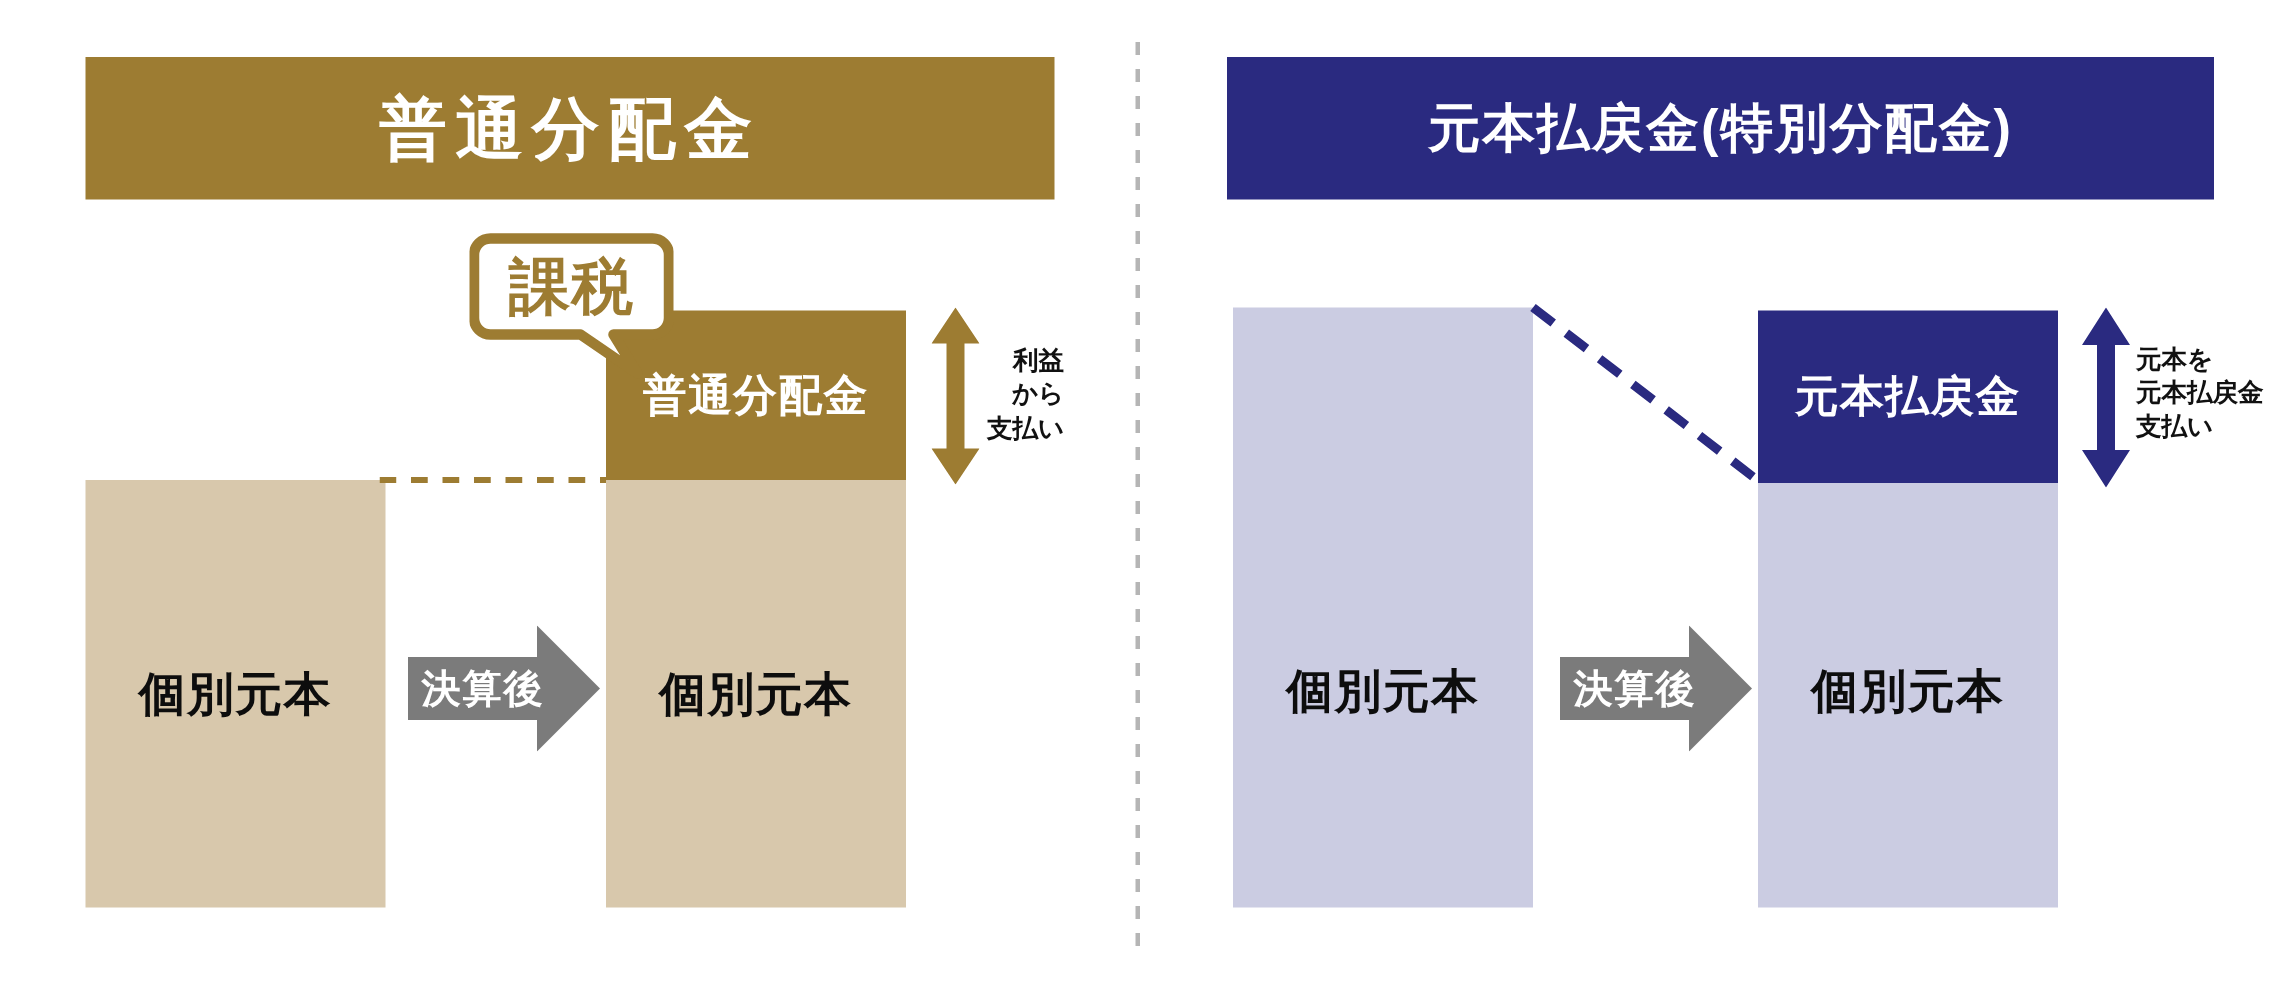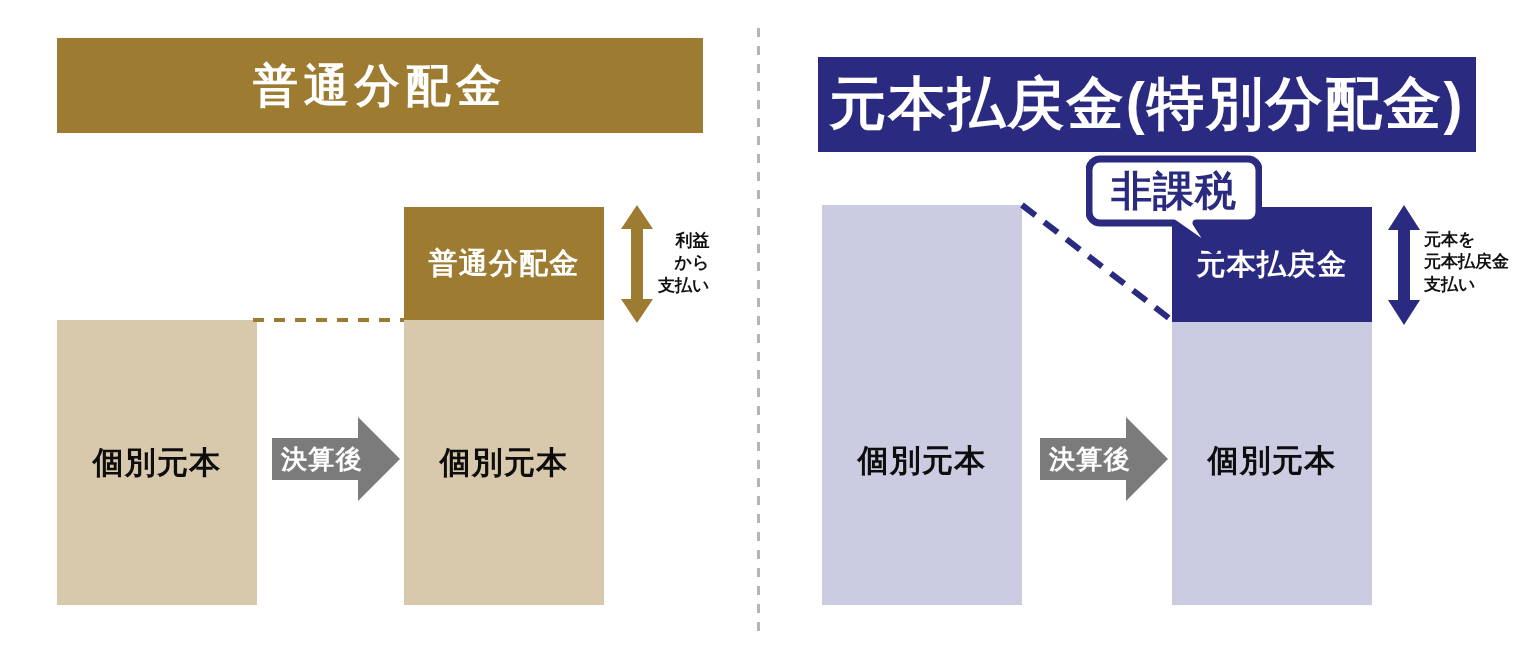--- a/index.html
+++ b/index.html
@@ -30,23 +30,22 @@
     white-space: nowrap;
   }
   .panel-header.left {
     left: 57px; top: 38px; width: 646px; height: 95px;
     background: #9d7c32;
     font-size: 45px;
   }
   .panel-header.right {
     left: 818px; top: 38px; width: 658px; height: 95px;
     background: #2a2a80;
-    font-size: 57px;
+    font-size: 35px;
     letter-spacing: 0.04em;
-    margin-top: 19px;
   }
 
   
   .divider {
     position: absolute;
     left: 757px; top: 28px;
     width: 3px; height: 610px;
     background-image: linear-gradient(to bottom, #b5b5b5 0px, #b5b5b5 9px, rgba(0,0,0,0) 9px, rgba(0,0,0,0) 18px);
     background-size: 3px 18px;
   }
@@ -161,20 +160,26 @@
     <span class="l1">普通分配金</span>
   </div>
 
   <div class="decision-arrow" style="left:272px; top:417px; width:128px; height:84px;">
     <svg width="128" height="84" viewBox="0 0 128 84">
       <polygon points="0,21 86,21 86,0 128,42 86,84 86,63 0,63" fill="#7b7b7b"></polygon>
     </svg>
     <span class="txt">決算後</span>
   </div>
 
+  <div class="callout gold" style="left:313px; top:155px; width:136px; height:72px;">
+    <svg width="136" height="100" viewBox="0 0 136 100">
+      <path d="M 14,4 L 122,4 A 11,11 0 0 1 133,15 L 133,57 A 11,11 0 0 1 122,68 L 96,68 L 112,94 L 74,68 L 14,68 A 11,11 0 0 1 3,57 L 3,15 A 11,11 0 0 1 14,4 Z" fill="#ffffff" stroke="#9d7c32" stroke-width="7" stroke-linejoin="round"></path>
+    </svg>
+    <span class="bubble-text" style="height:72px;">課税</span>
+  </div>
 
   <div class="measure" style="left:621px; top:205px; width:32px; height:118px;">
     <svg width="32" height="118" viewBox="0 0 32 118">
       <polygon points="16,0 32,24 22,24 22,94 32,94 16,118 0,94 10,94 10,24 0,24" fill="#9d7c32"></polygon>
     </svg>
   </div>
   <div class="measure-note" style="left:658px; top:230px;text-align:right;">
     <div>利益</div>
     <div>から</div>
     <div>支払い</div>
@@ -200,26 +205,20 @@
     <span class="l1">元本払戻金</span>
   </div>
 
   <div class="decision-arrow" style="left:1040px; top:417px; width:128px; height:84px;">
     <svg width="128" height="84" viewBox="0 0 128 84">
       <polygon points="0,21 86,21 86,0 128,42 86,84 86,63 0,63" fill="#7b7b7b"></polygon>
     </svg>
     <span class="txt">決算後</span>
   </div>
 
-  <div class="callout navy" style="left:1086px; top:155px; width:176px; height:72px;">
-    <svg width="176" height="100" viewBox="0 0 176 100">
-      <path d="M 14,4 L 162,4 A 11,11 0 0 1 173,15 L 173,57 A 11,11 0 0 1 162,68 L 110,68 L 128,96 L 88,68 L 14,68 A 11,11 0 0 1 3,57 L 3,15 A 11,11 0 0 1 14,4 Z" fill="#ffffff" stroke="#2a2a80" stroke-width="7" stroke-linejoin="round"></path>
-    </svg>
-    <span class="bubble-text" style="height:72px;">非課税</span>
-  </div>
 
   <div class="measure" style="left:1388px; top:205px; width:32px; height:120px;">
     <svg width="32" height="120" viewBox="0 0 32 120">
       <polygon points="16,0 32,25 22,25 22,95 32,95 16,120 0,95 10,95 10,25 0,25" fill="#2a2a80"></polygon>
     </svg>
   </div>
   <div class="measure-note" style="left:1424px; top:229px;">
     <div>元本を</div>
     <div>元本払戻金</div>
     <div>支払い</div>

